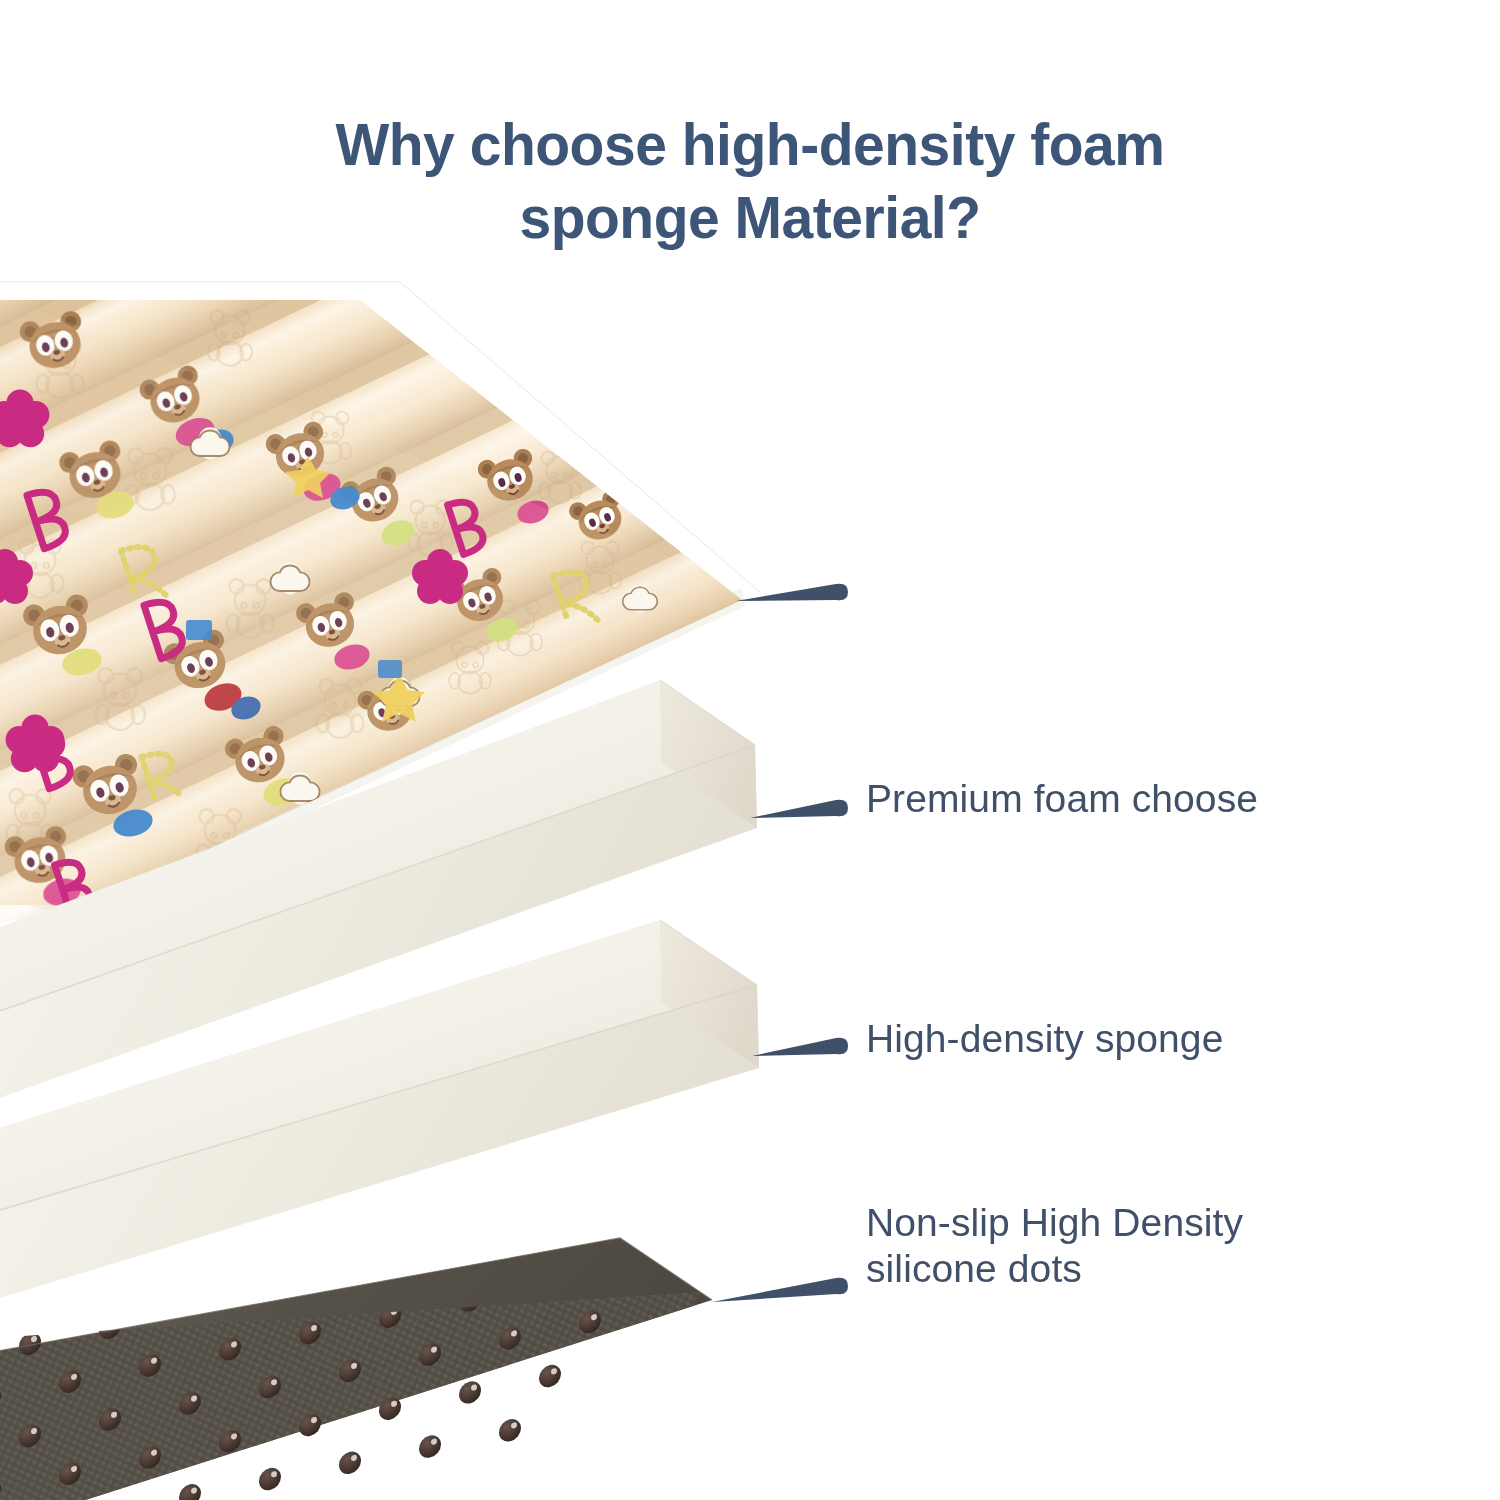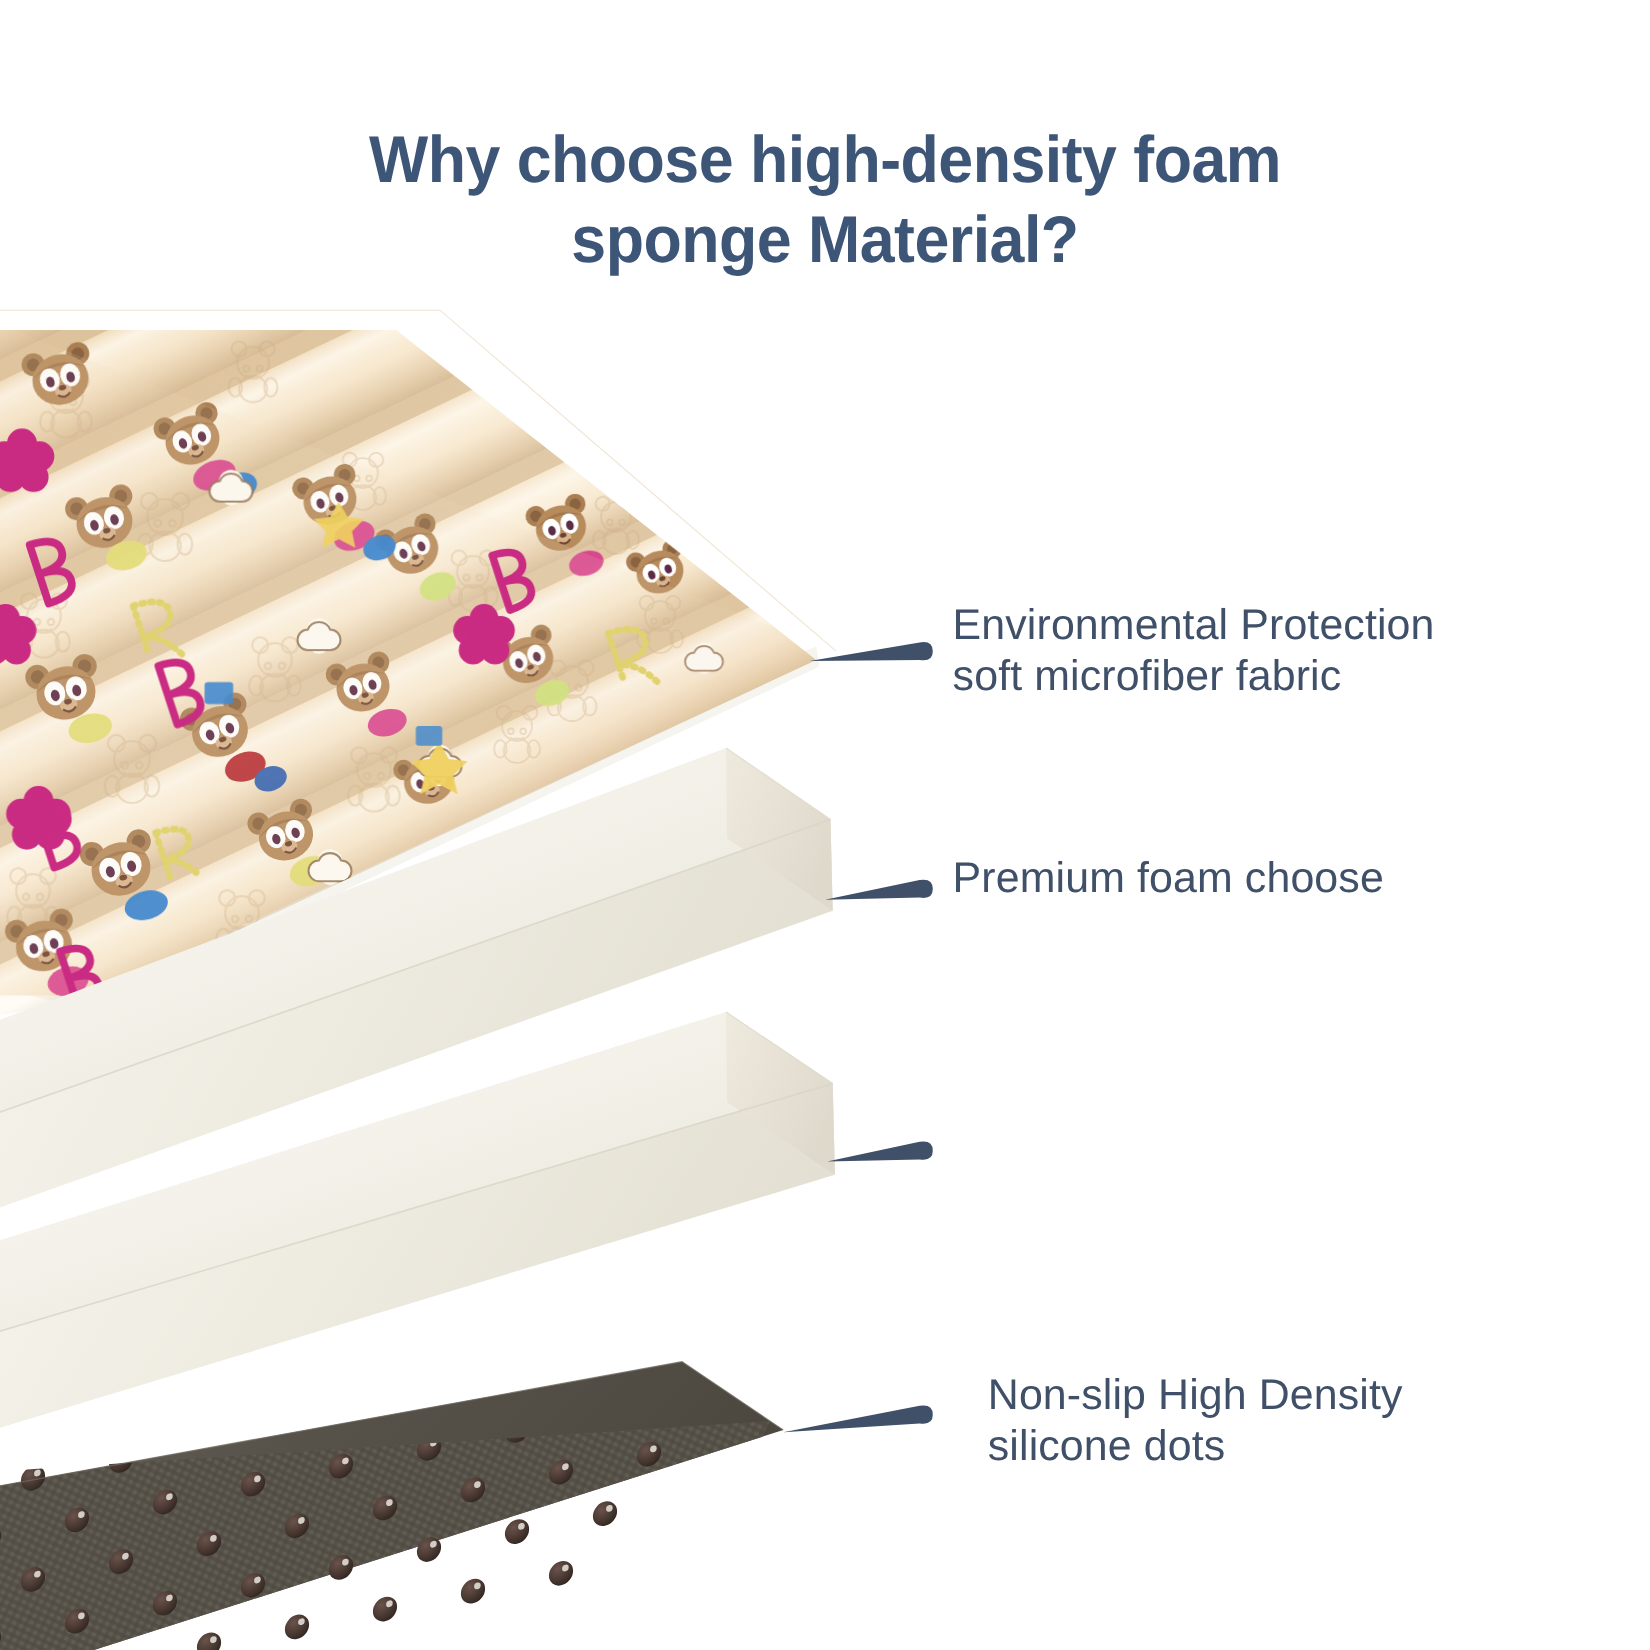--- a/index.html
+++ b/index.html
@@ -34,21 +34,21 @@
     position:absolute;
     color:#3f5068;
     font-size:39px;
     line-height:1.18;
     white-space:pre-line;
     letter-spacing:0.1px;
   }
   .lbl1{left:866px;top:546px;}
   .lbl2{left:866px;top:776px;}
   .lbl3{left:866px;top:1016px;}
-  .lbl4{left:866px;top:1246px;margin-left:32px;}
+  .lbl4{left:866px;top:1200px;}
 </style>
 </head>
 <body>
 
 <div id="stage">
 
   <div class="title">
     <span>Why choose high-density foam</span>
     <span class="l2">sponge Material?</span>
   </div>
@@ -348,19 +348,18 @@
     </g>
 
     <g fill="#3f5068">
       <path d="M 736 601 L 836 584 q 12 -2 12 8 q 0 10 -12 8 z"></path>
       <path d="M 750 818 L 836 800 q 12 -2 12 8 q 0 10 -12 8 z"></path>
       <path d="M 752 1056 L 836 1038 q 12 -2 12 8 q 0 10 -12 8 z"></path>
       <path d="M 712 1302 L 836 1278 q 12 -2 12 8 q 0 10 -12 8 z"></path>
     </g>
   </svg>
 
-  <div class="label lbl1">Environmental Protection
-soft microfiber fabric</div>
   <div class="label lbl2">Premium foam choose</div>
+  <div class="label lbl3">High-density sponge</div>
   <div class="label lbl4">Non-slip High Density
 silicone dots</div>
 
 </div>
 
 </body></html>

